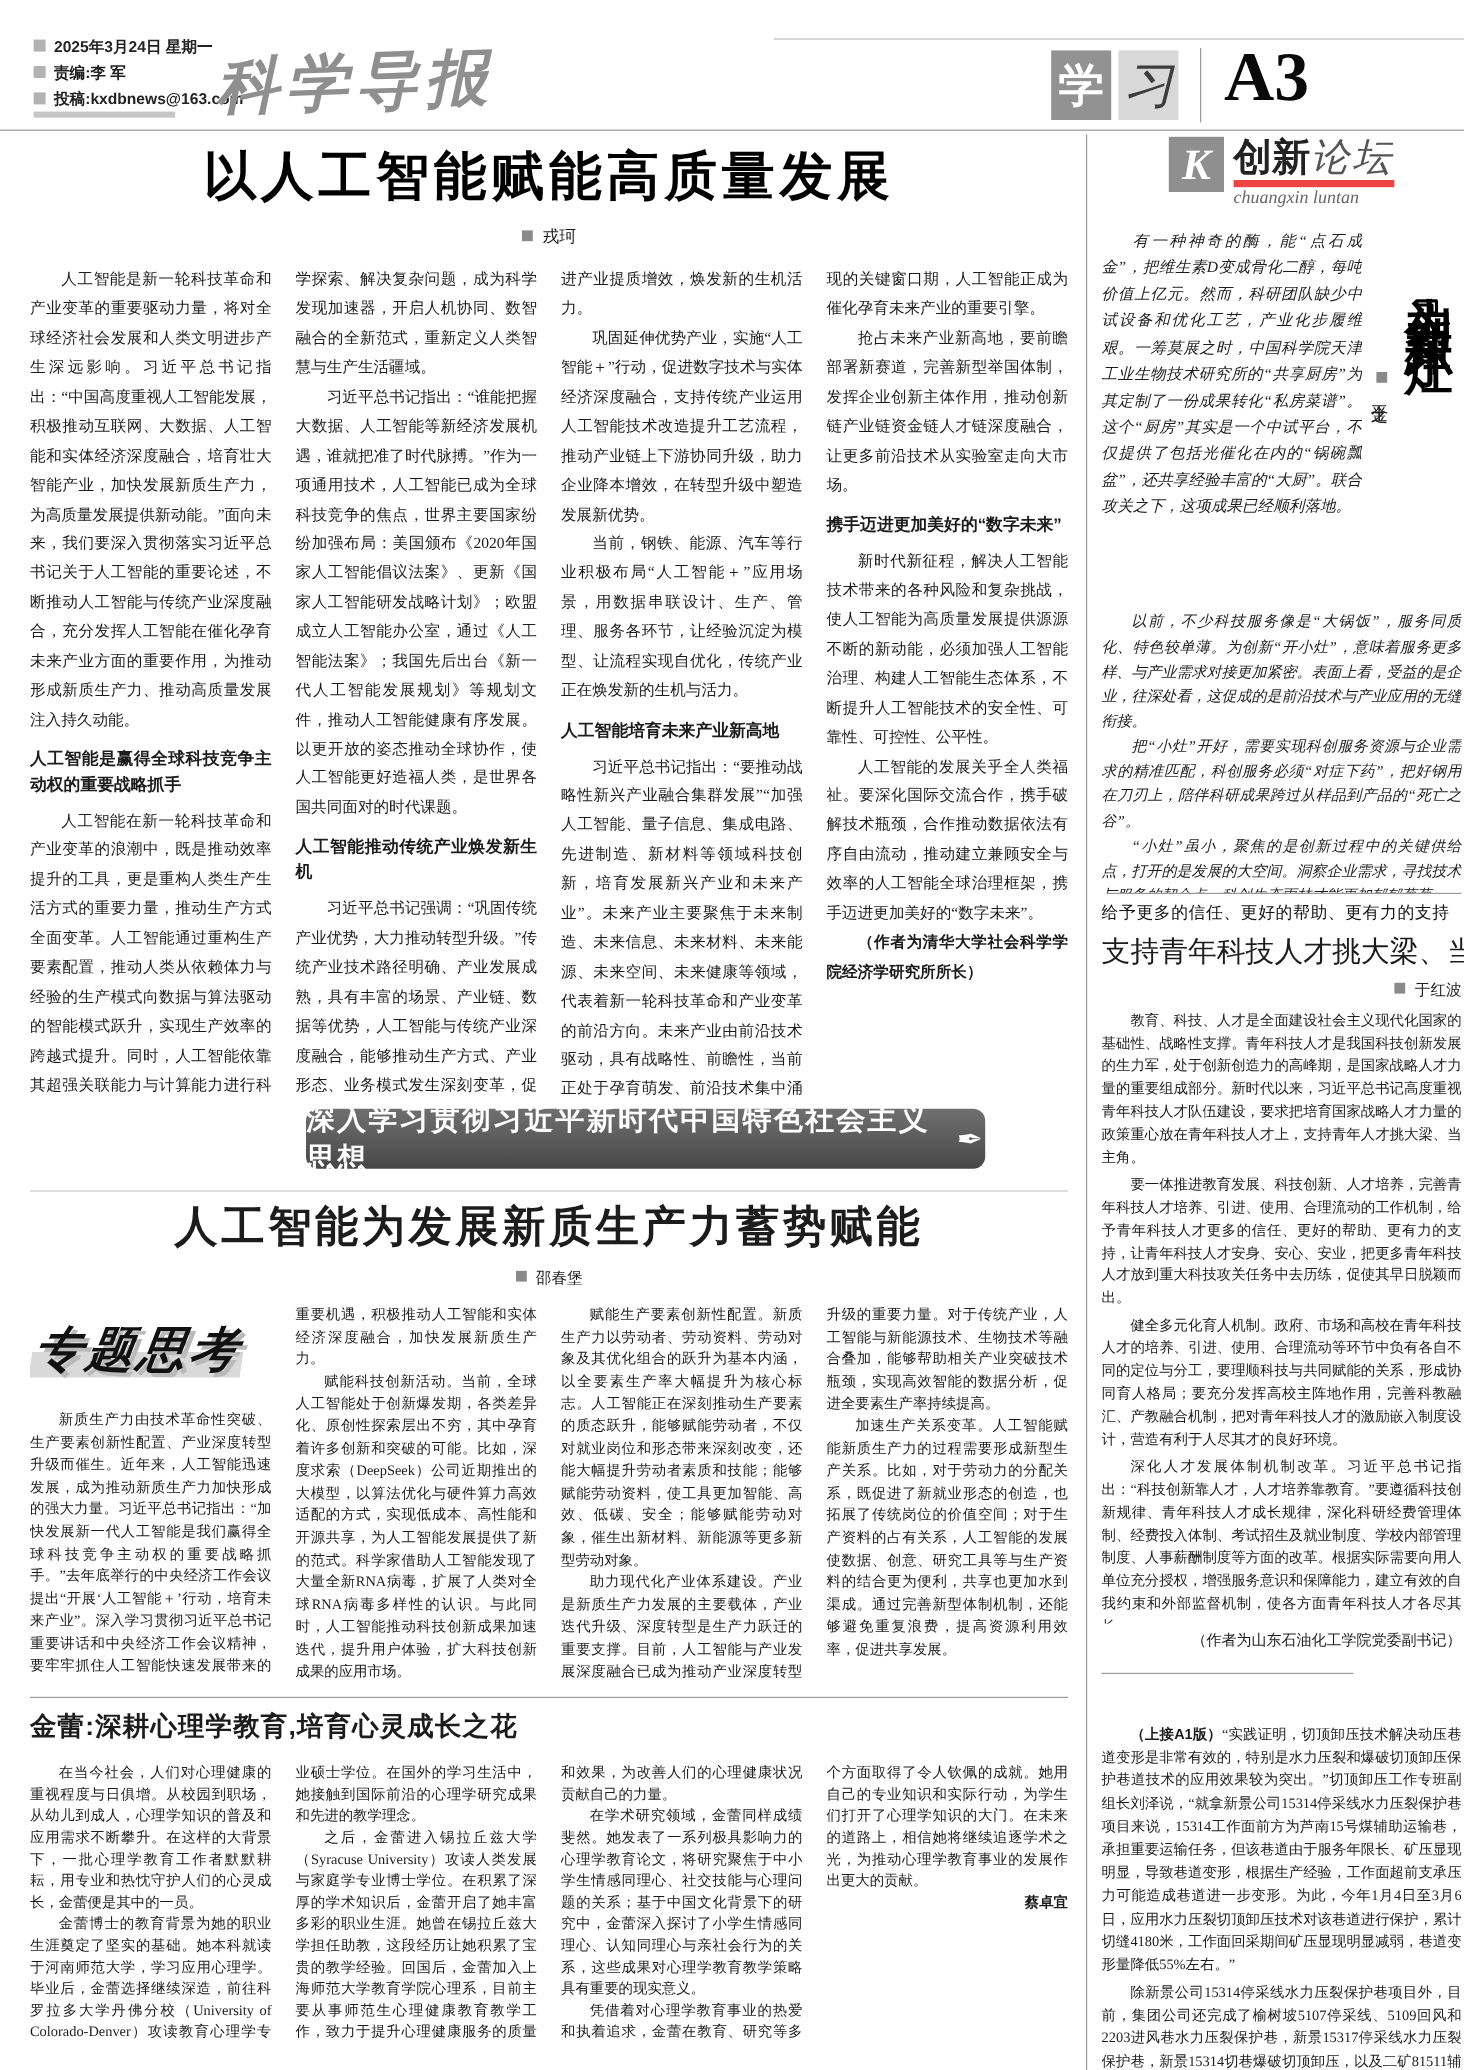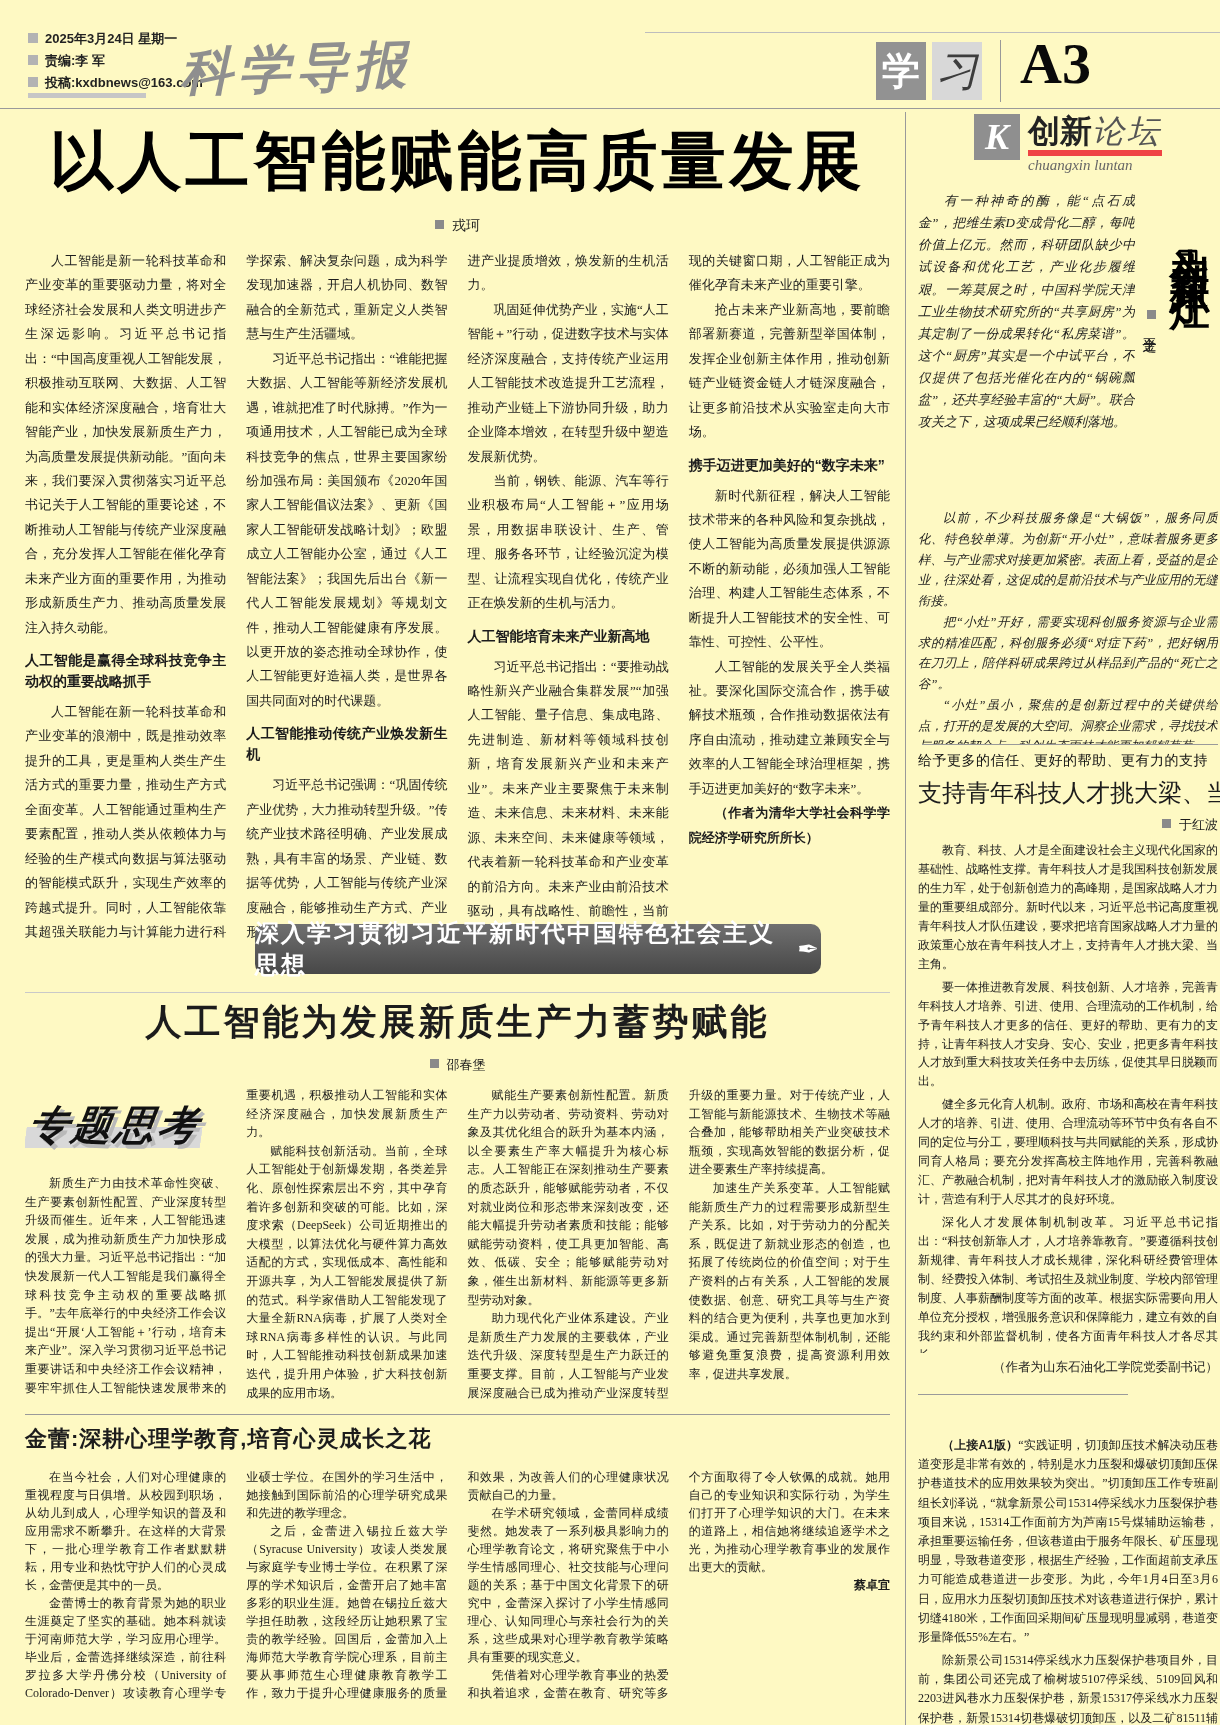--- a/index.html
+++ b/index.html
@@ -1,16 +1,16 @@
 <!DOCTYPE html>
 <html><head>
 <meta charset="utf-8">
 <style>
   html,body{margin:0;padding:0;background:#e8e8e8;}
-  .page{position:relative;width:1220px;height:1725px;background:#fef9c3;overflow:hidden;
+  .page{position:relative;width:1220px;height:1725px;background:#ffffff;overflow:hidden;
         font-family:"Liberation Serif","DejaVu Serif",serif;color:#1c1c1c;margin:0 auto;}
   
   .hdr-meta{position:absolute;left:28px;top:28px;font-family:"Liberation Sans","DejaVu Sans",sans-serif;
             font-size:13px;font-weight:bold;color:#222;line-height:1.7;}
   .hdr-meta .sq{display:inline-block;width:10px;height:10px;background:#b3b3b3;margin-right:7px;}
   .hdr-bar{position:absolute;left:28px;top:93px;width:118px;height:5px;background:#c6c6c6;}
   .masthead{position:absolute;left:180px;top:34px;font-family:"DejaVu Serif",serif;font-style:italic;
             font-weight:bold;font-size:52px;color:#8f8f8f;letter-spacing:6px;transform:rotate(-2deg);}
   .hdr-topline{position:absolute;left:645px;top:32px;width:575px;height:1px;background:#bdbdbd;}
   .sec-box{position:absolute;top:42px;width:50px;height:58px;display:flex;align-items:center;justify-content:center;}
@@ -20,21 +20,21 @@
   .page-no{position:absolute;left:1020px;top:30px;font-family:"Liberation Serif",serif;font-weight:bold;font-size:58px;color:#0a0a0a;}
   .hdr-rule{position:absolute;left:0;top:108px;width:1220px;height:1px;background:#9a9a9a;}
   
   .rule{position:absolute;height:1px;background:#9a9a9a;}
   .vdiv{position:absolute;left:905px;top:112px;width:1px;height:1613px;background:#9a9a9a;}
   .byline-sq{display:inline-block;width:9px;height:9px;background:#8a8a8a;margin-right:8px;vertical-align:1px;}
   p{margin:0;}
   .indent{text-indent:2em;}
   
   .a1{position:absolute;left:25px;top:118px;width:865px;}
-  .a1-title{font-family:"Liberation Sans","DejaVu Sans",sans-serif;font-weight:900;font-size:64px;
+  .a1-title{font-family:"Liberation Sans","DejaVu Sans",sans-serif;font-weight:900;font-size:44px;
             letter-spacing:4px;text-align:center;color:#000;}
   .a1-byline{text-align:center;font-size:14px;margin-top:12px;font-family:"Liberation Sans",sans-serif;}
   .a1-cols{margin-top:14px;height:700px;column-count:4;column-gap:20px;column-fill:auto;overflow:hidden;
            font-size:13px;line-height:1.88;text-align:justify;}
   .a1-cols p{text-indent:2em;}
   .a1-cols [data-type="h"]{font-family:"Liberation Sans",sans-serif;font-weight:bold;font-size:14px;
            text-indent:0;line-height:1.5;margin:10px 0 8px 0;}
   .a1-cols [data-type="author"]{font-weight:bold;}
   
   .banner{position:absolute;left:255px;top:924px;width:566px;height:50px;border-radius:10px;

